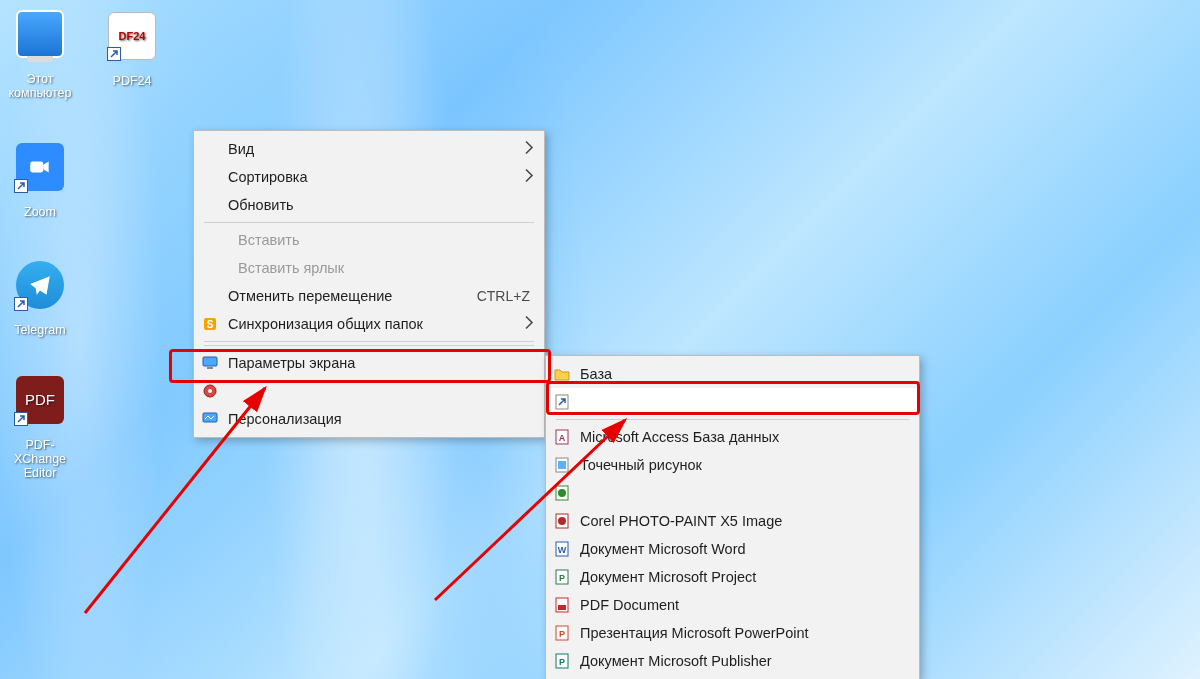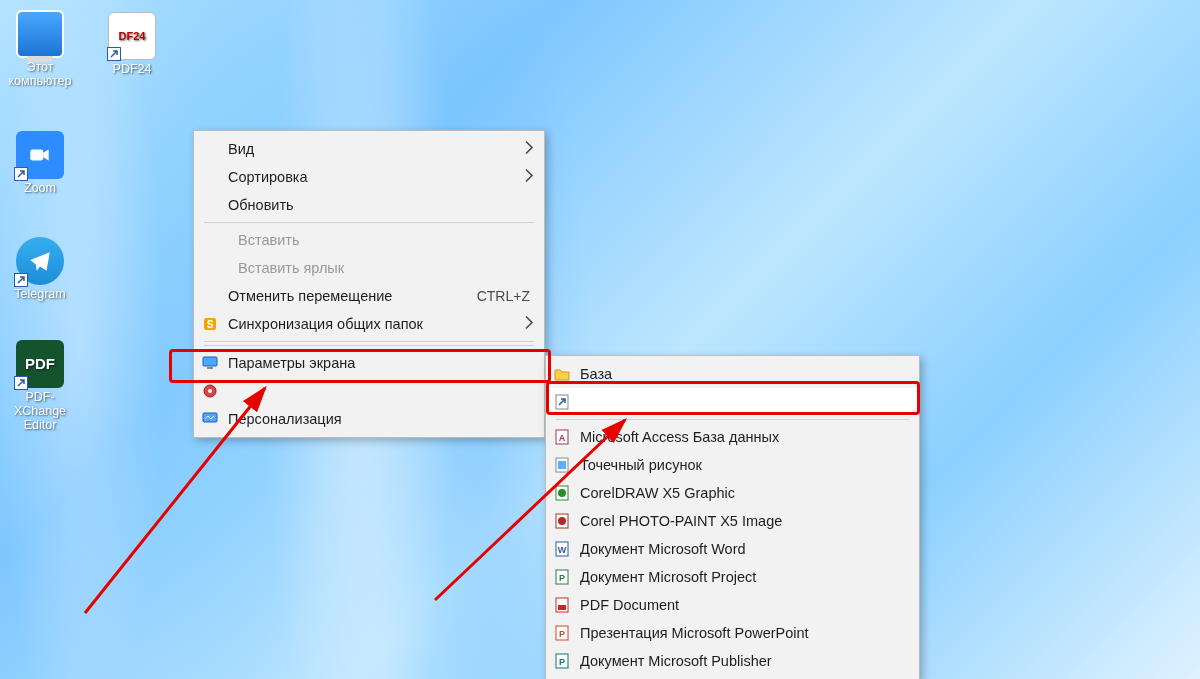--- a/index.html
+++ b/index.html
@@ -13,27 +13,27 @@
       radial-gradient(140px 700px at 360px 50%, rgba(255,255,255,0.45), transparent 70%),
       radial-gradient(160px 700px at 480px 60%, rgba(110, 190, 255, 0.5), transparent 70%),
       linear-gradient(135deg, #b4e3ff 0%, #7ec7ff 30%, #bde6ff 55%, #8bd0ff 75%, #dff2ff 100%);
     position: relative;
   }
 
   
   .desktop-icons { position: absolute; top: 6px; left: 0; }
   .dicon { width: 80px; text-align: center; color: #fff; font-size: 12.5px;
            text-shadow: 1px 1px 2px rgba(0,0,0,.6); margin: 4px 0 14px 0; cursor: default; }
-  .dicon .glyph { width: 48px; height: 48px; margin: 0 auto 2px; border-radius: 6px;
+  .dicon .glyph { width: 48px; height: 48px; margin: 0 auto 14px; border-radius: 6px;
                   display:flex; align-items:center; justify-content:center; font-size:22px; color:#fff; position:relative;}
   .glyph.scr { background:linear-gradient(#4aa8ff,#1a74d4); border:2px solid #fff; }
   .glyph.scr::after{content:"";position:absolute;bottom:-6px;width:26px;height:6px;background:#dcdcdc;border-radius:0 0 4px 4px;}
   .glyph.zoom{background:#2d8cff;}
   .glyph.tg{background:linear-gradient(#35aef0,#1e8dd8);}
-  .glyph.pdf{background:#14532d;font-weight:700;}
+  .glyph.pdf{background:#7f1d1d;font-weight:400;}
   .glyph.pdf24{background:#fff;border:1px solid #bbb;color:#b00;}
   .shortcut-badge{position:absolute;left:-2px;bottom:-2px;width:14px;height:14px;background:#fff;
                   border:1px solid #2a5caa;display:flex;align-items:center;justify-content:center;}
   .shortcut-badge svg{width:10px;height:10px;}
 
   
   .ctx {
     position: absolute; background:#f2f2f2; border:1px solid #bcbcbc;
     box-shadow: 3px 3px 8px rgba(0,0,0,.25);
     font-size:14.5px; color:#1e1e1e; padding:4px 0;
@@ -226,21 +226,20 @@
       </span>
     <span class="label">Точечный рисунок</span>
   </div>
   <div class="row">
     <span class="ico">
         <svg width="14" height="16" viewBox="0 0 14 16">
           <rect x="1" y="1" width="12" height="14" fill="#fff" stroke="#2a8c2a"></rect>
           <circle cx="7" cy="8" r="4" fill="#2a8c2a"></circle>
         </svg>
       </span>
-    <span class="label">CorelDRAW X5 Graphic</span>
   </div>
   <div class="row">
     <span class="ico">
         <svg width="14" height="16" viewBox="0 0 14 16">
           <rect x="1" y="1" width="12" height="14" fill="#fff" stroke="#b02a2a"></rect>
           <circle cx="7" cy="8" r="4" fill="#b02a2a"></circle>
         </svg>
       </span>
     <span class="label">Corel PHOTO-PAINT X5 Image</span>
   </div>

